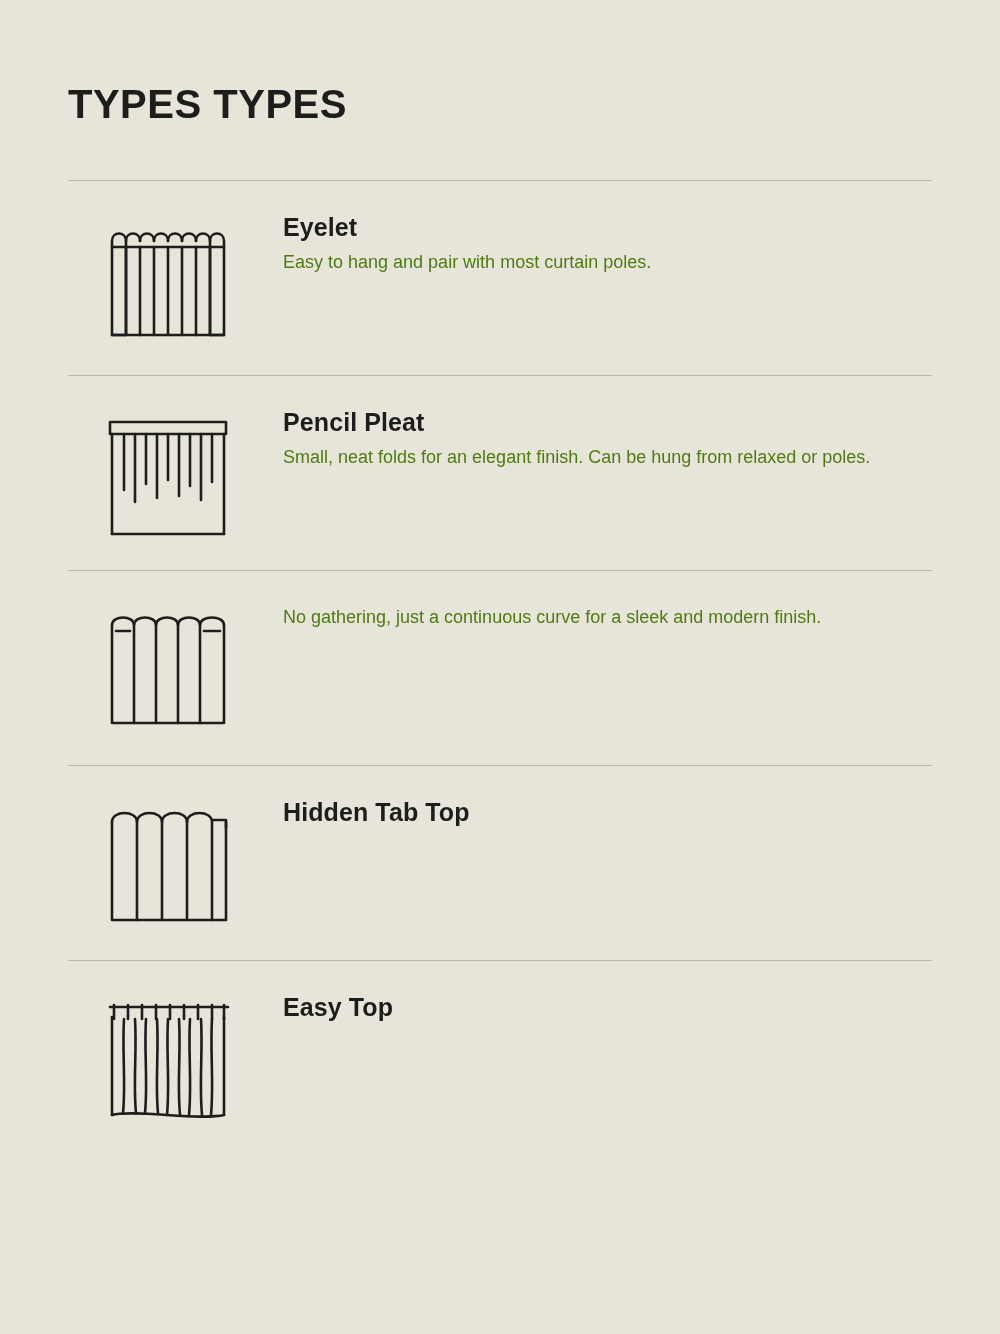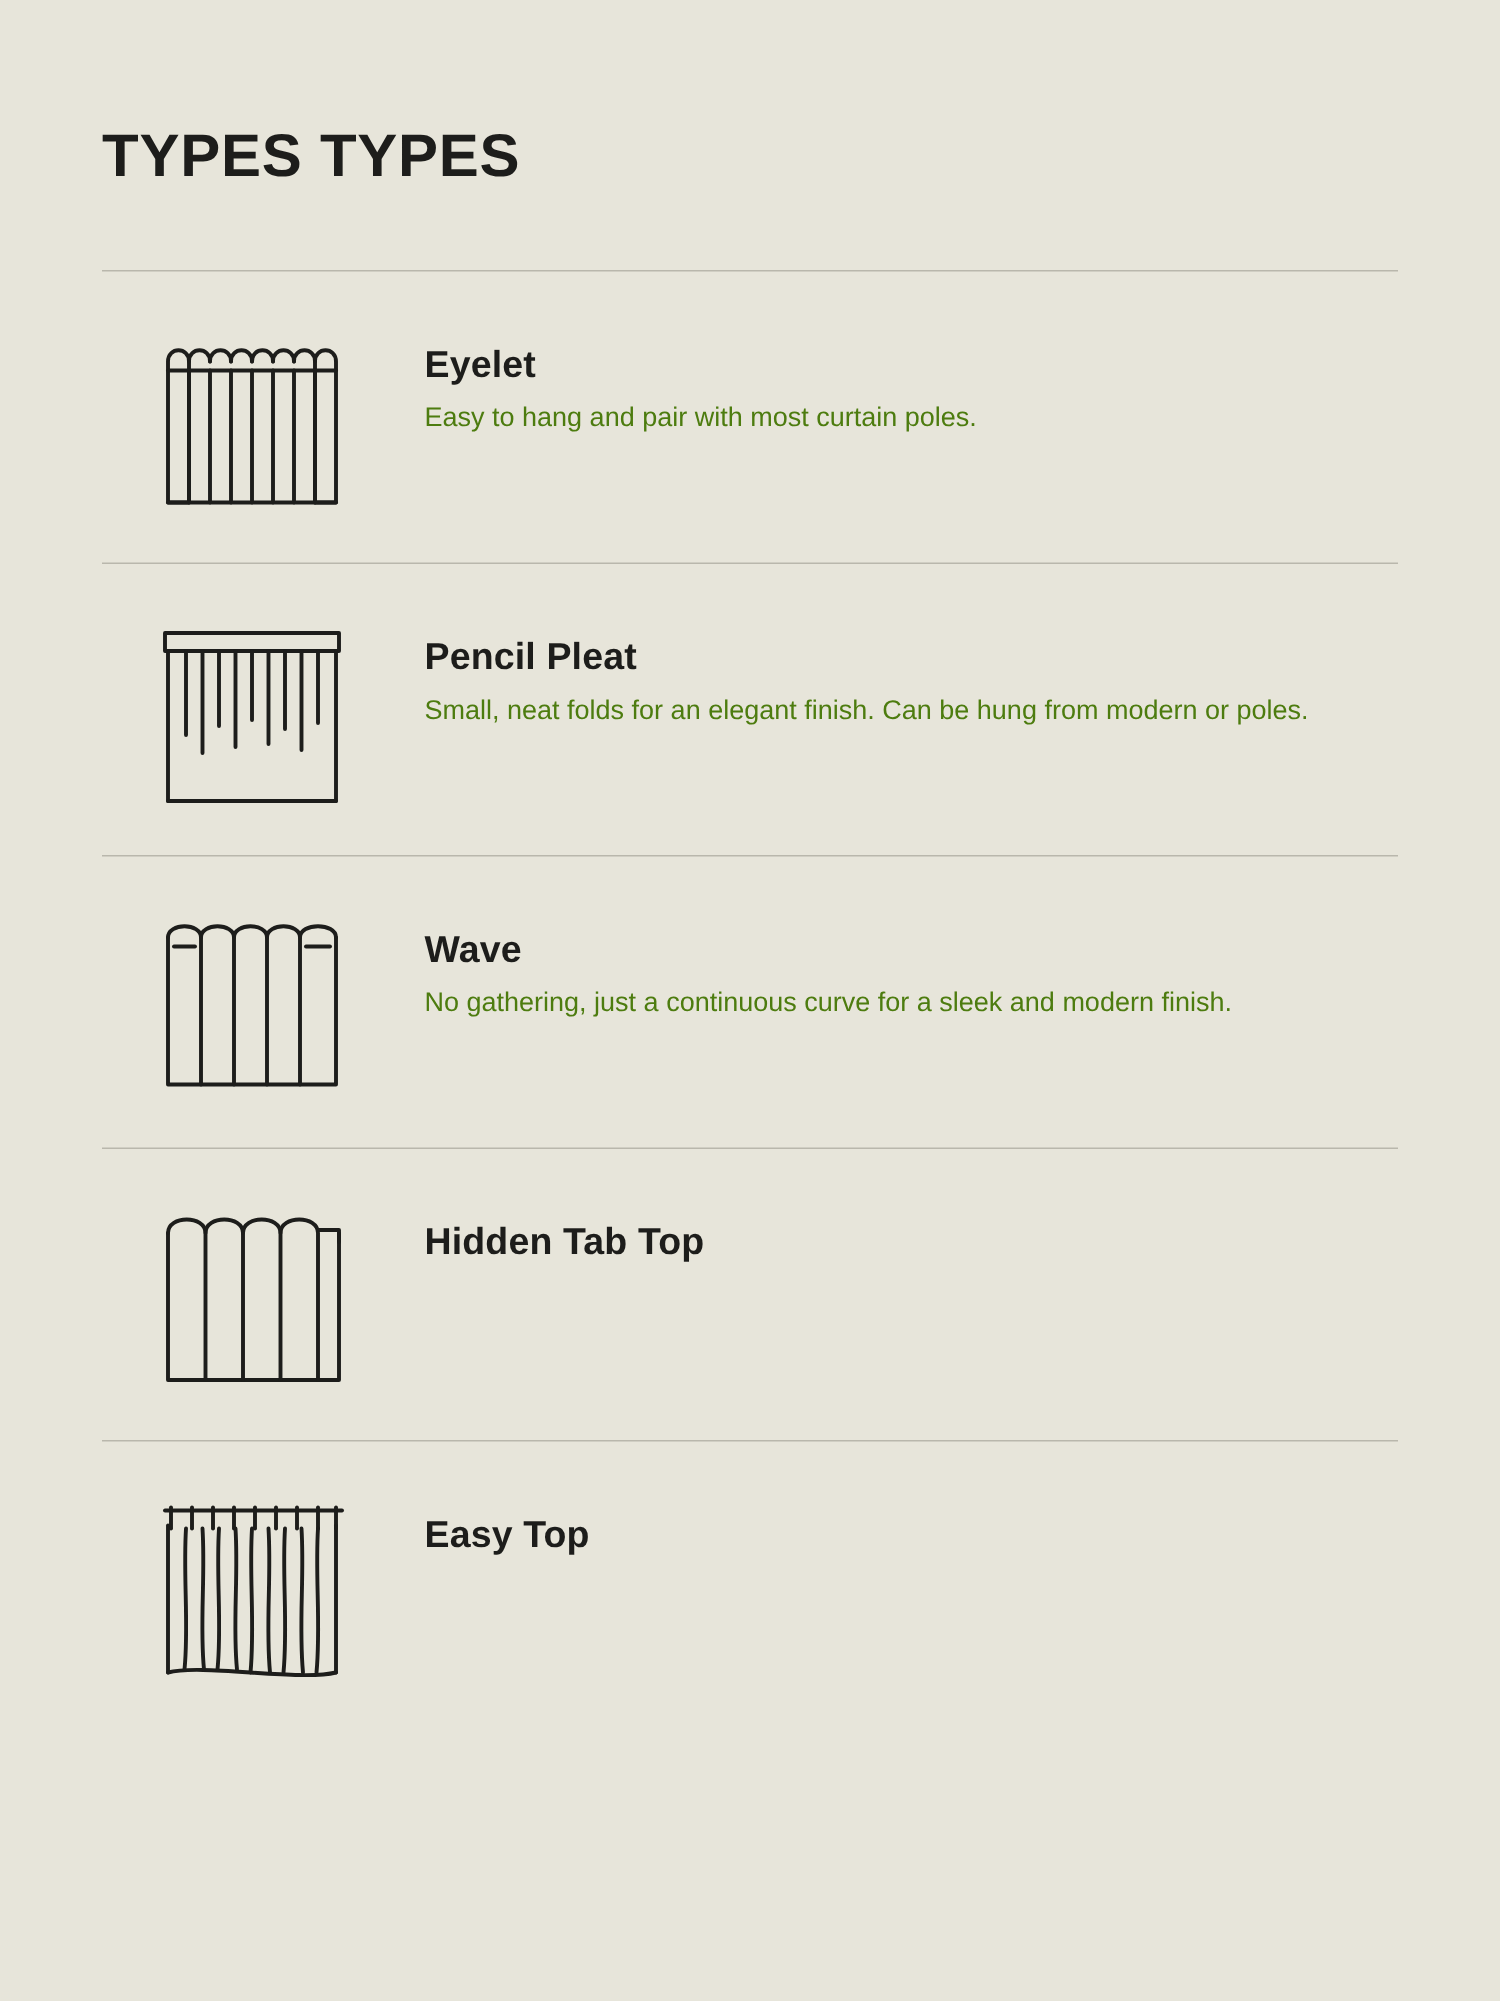--- a/index.html
+++ b/index.html
@@ -55,21 +55,21 @@
     box-sizing: border-box;
   }
   .text-cell {
     flex: 1 1 auto;
     padding-top: 2px;
     padding-right: 10px;
   }
   .item-title {
     font-size: 25px;
     font-weight: bold;
-    margin: 16px 0 6px 0;
+    margin: 0 0 6px 0;
     letter-spacing: 0.1px;
     color: #1d1d1b;
   }
   .item-desc {
     font-size: 18px;
     line-height: 1.62;
     margin: 0;
     color: #4d7c0f;
     font-weight: normal;
   }
@@ -125,39 +125,38 @@
           <line x1="53" y1="28" x2="53" y2="92"></line>
           <line x1="64" y1="28" x2="64" y2="74"></line>
           <line x1="75" y1="28" x2="75" y2="90"></line>
           <line x1="86" y1="28" x2="86" y2="80"></line>
           <line x1="97" y1="28" x2="97" y2="94"></line>
           <line x1="108" y1="28" x2="108" y2="76"></line>
         </svg>
       </div>
       <div class="text-cell">
         <h2 class="item-title">Pencil Pleat</h2>
-        <p class="item-desc">Small, neat folds for an elegant finish. Can be hung from modern or poles.</p>
+        <p class="item-desc">Small, neat folds for an elegant finish. Can be hung from relaxed or poles.</p>
       </div>
     </div>
 
     <div class="row">
       <div class="icon-cell">
         <svg width="132" height="132" viewBox="0 0 132 132" fill="none" stroke="#1d1d1b" stroke-width="2.6" stroke-linecap="round" stroke-linejoin="round">
           <path d="M8 24 L8 122 L120 122 L120 24"></path>
           <path d="M8 24 C8 14 30 14 30 24 L30 122"></path>
           <path d="M30 24 C30 14 52 14 52 24 L52 122"></path>
           <path d="M52 24 C52 14 74 14 74 24 L74 122"></path>
           <path d="M74 24 C74 14 96 14 96 24 L96 122"></path>
           <path d="M96 24 C96 14 120 14 120 24"></path>
           <line x1="12" y1="30" x2="26" y2="30"></line>
           <line x1="100" y1="30" x2="116" y2="30"></line>
         </svg>
       </div>
       <div class="text-cell">
-        <h2 class="item-title">Wave</h2>
         <p class="item-desc">No gathering, just a continuous curve for a sleek and modern finish.</p>
       </div>
     </div>
 
     <div class="row">
       <div class="icon-cell">
         <svg width="132" height="132" viewBox="0 0 132 132" fill="none" stroke="#1d1d1b" stroke-width="2.6" stroke-linecap="round" stroke-linejoin="round">
           <path d="M8 26 L8 124 L122 124 L122 26"></path>
           <path d="M8 26 C8 14 33 14 33 26 L33 124"></path>
           <path d="M33 26 C33 14 58 14 58 26 L58 124"></path>

